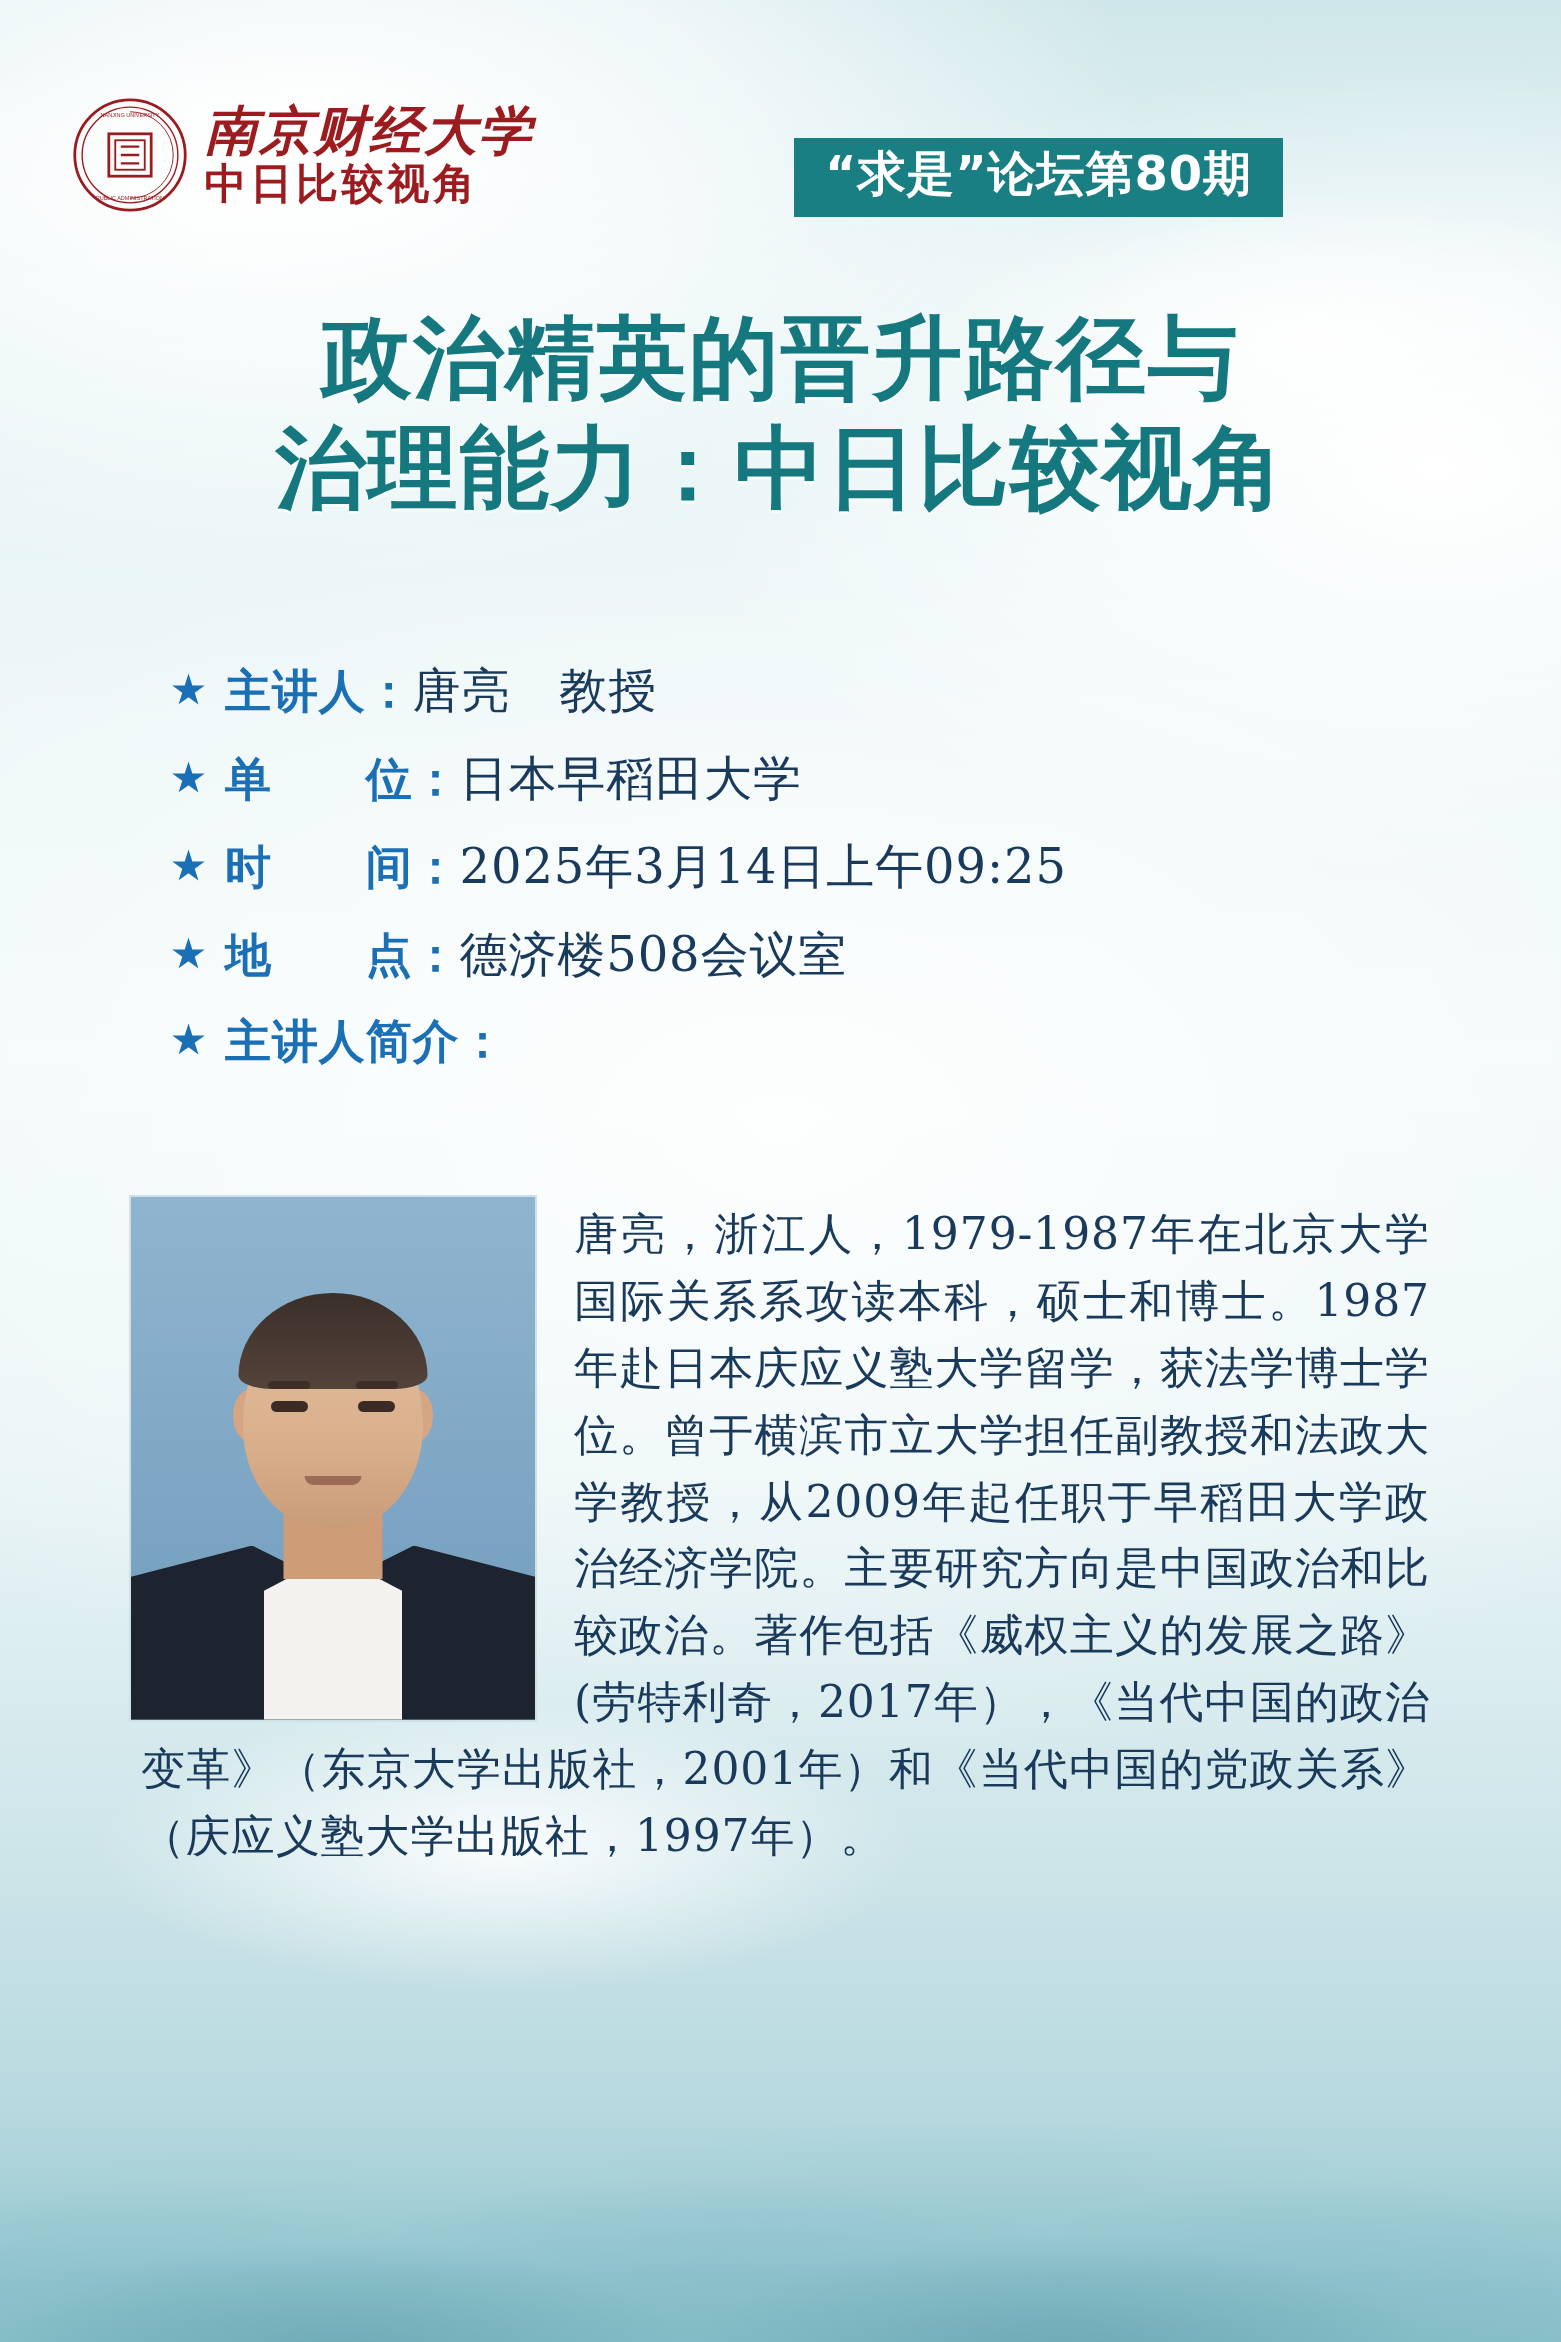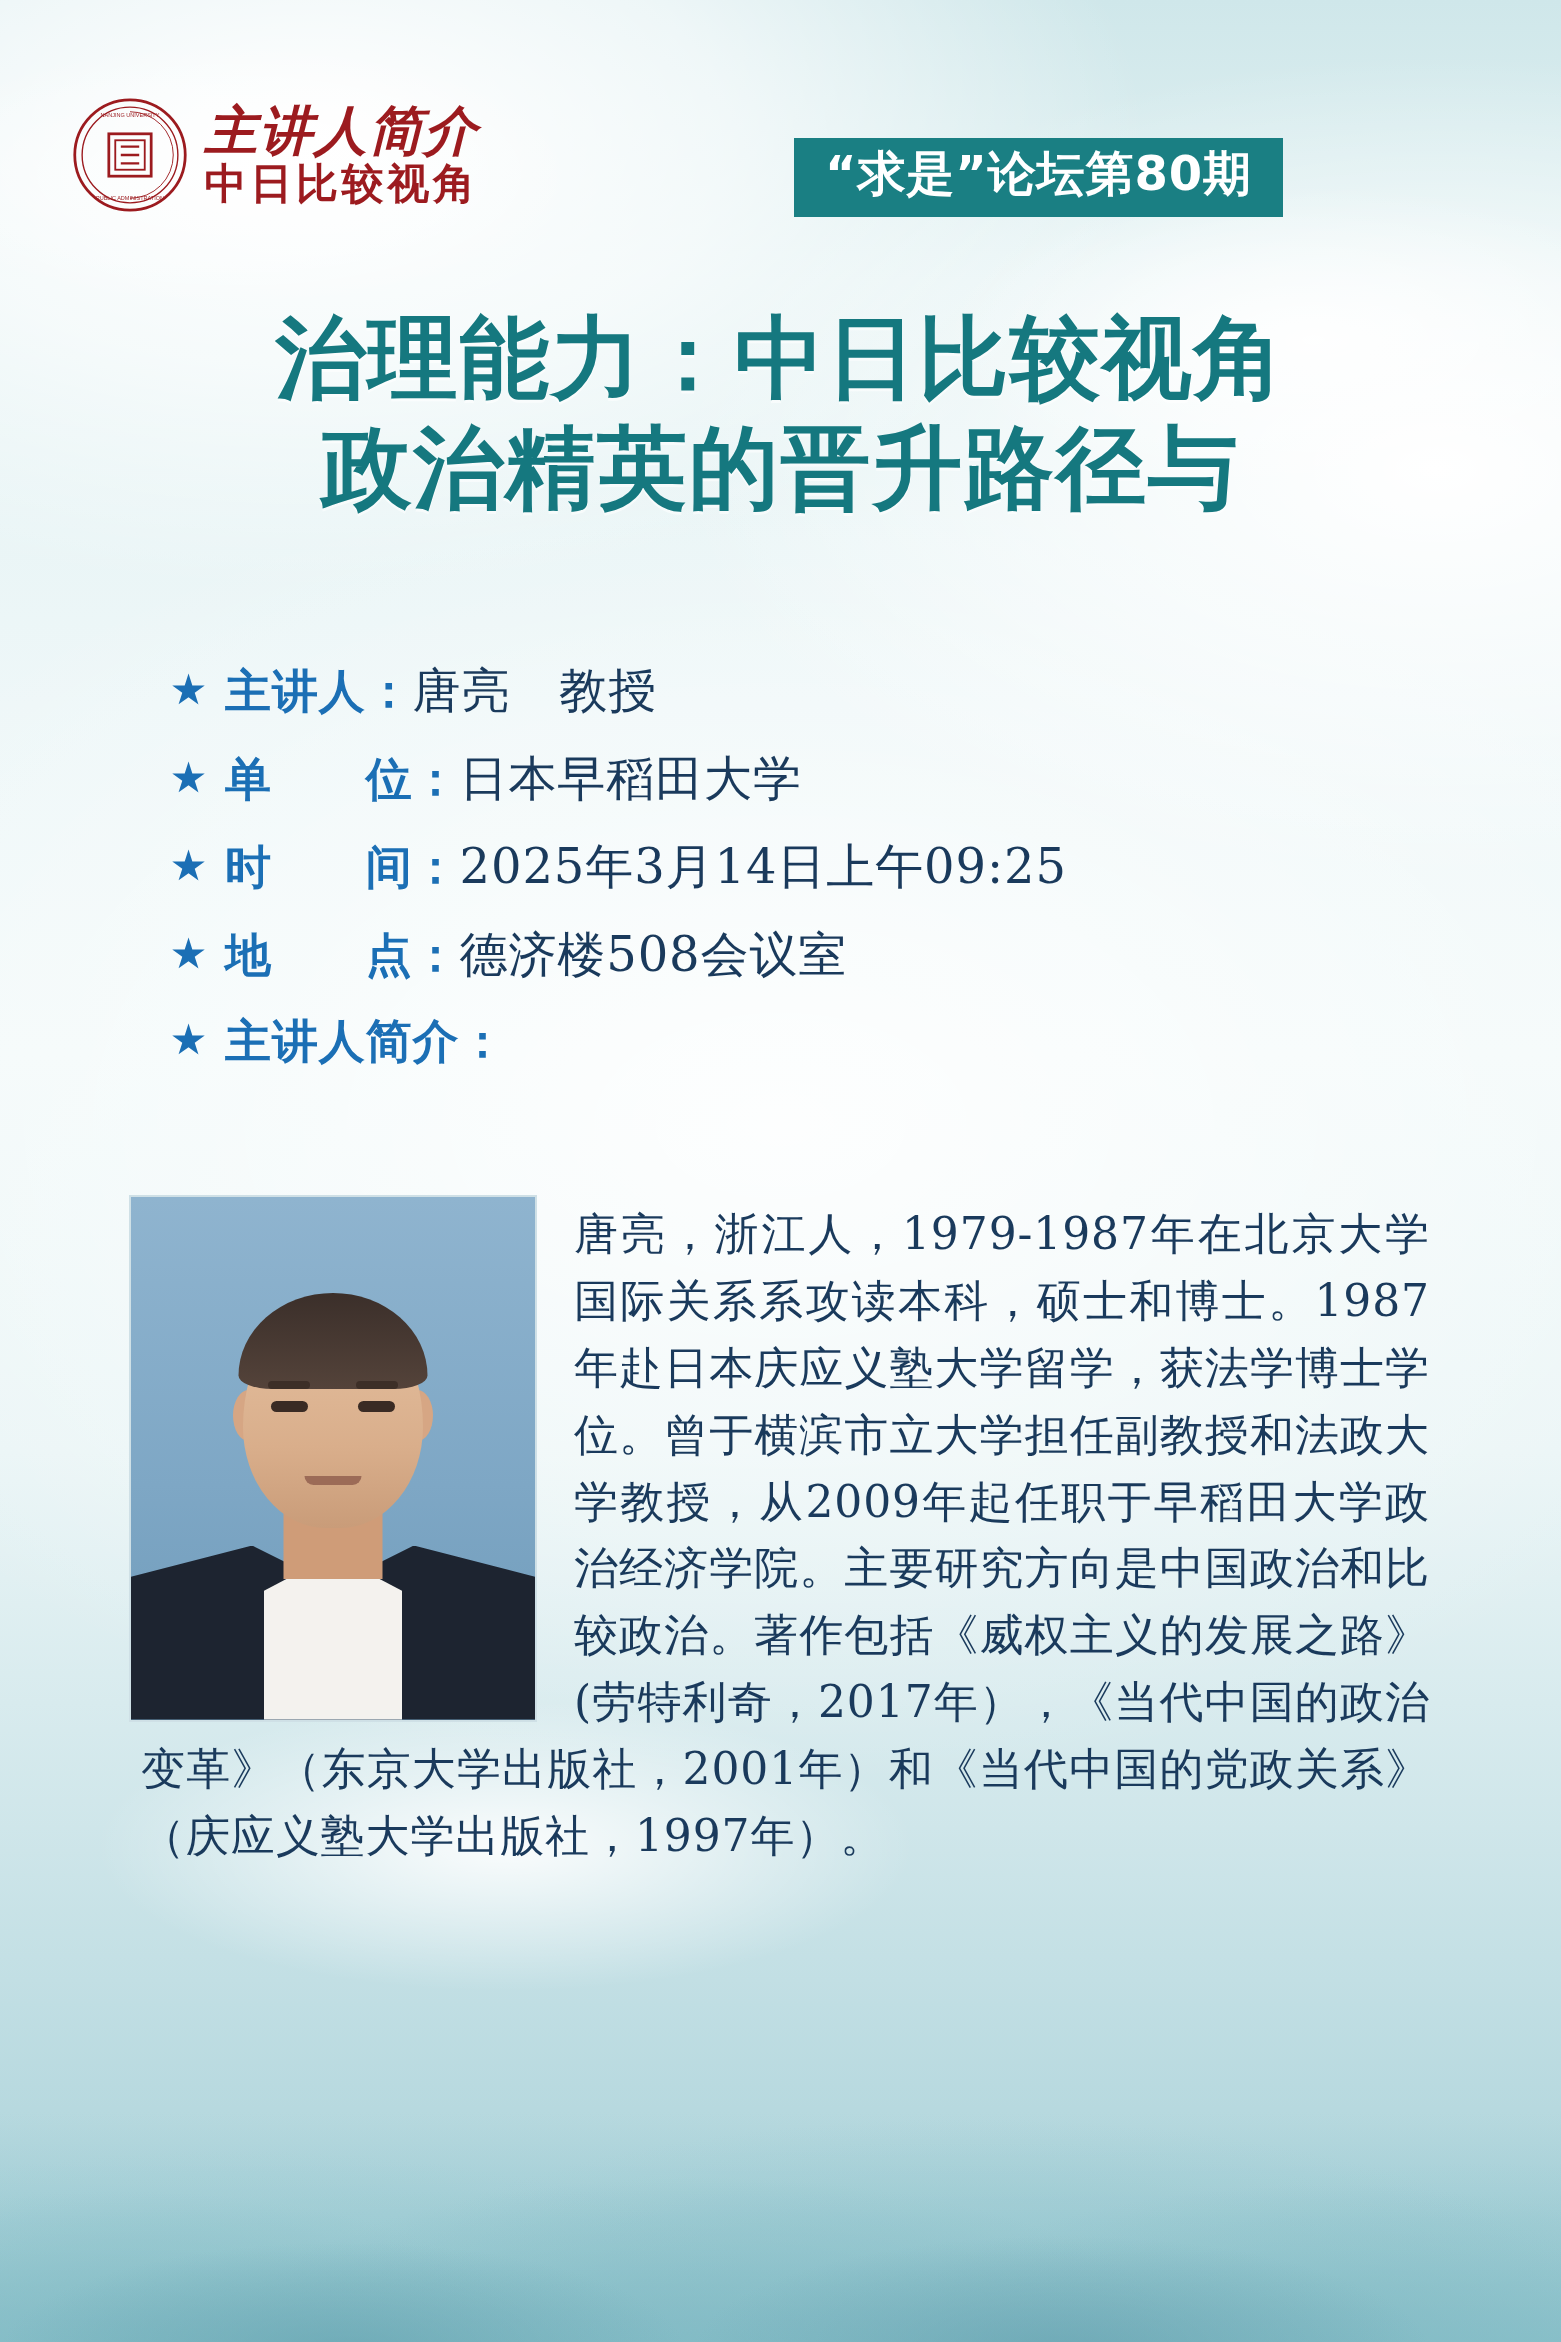--- a/index.html
+++ b/index.html
@@ -319,31 +319,31 @@
           <circle cx="63" cy="63" r="52" fill="none" stroke="#9c1b1f" stroke-width="1.5"></circle>
           <rect x="40" y="40" width="46" height="46" fill="none" stroke="#9c1b1f" stroke-width="3"></rect>
           <rect x="47" y="47" width="32" height="32" fill="none" stroke="#9c1b1f" stroke-width="2"></rect>
           <path d="M53 54h20M53 63h20M53 72h20" stroke="#9c1b1f" stroke-width="2.5" fill="none"></path>
           <path d="M63 16 a47 47 0 0 1 0 94" fill="none" stroke="#9c1b1f" stroke-width="1"></path>
           <text x="63" y="22" font-size="6" fill="#9c1b1f" text-anchor="middle" font-family="Liberation Sans, sans-serif">NANJING UNIVERSITY</text>
           <text x="63" y="112" font-size="6" fill="#9c1b1f" text-anchor="middle" font-family="Liberation Sans, sans-serif">PUBLIC ADMINISTRATION</text>
         </svg>
       </div>
       <div class="uni-names">
-        <div class="uni-name-cn">主讲人简介</div>
+        <div class="uni-name-cn">南京财经大学</div>
         <div class="uni-school">中日比较视角</div>
       </div>
     </div>
   </div>
 
   <div class="forum-badge">“求是”论坛第80期</div>
 
   <div class="title">
+    <span class="line">政治精英的晋升路径与</span>
     <span class="line">治理能力：中日比较视角</span>
-    <span class="line">政治精英的晋升路径与</span>
   </div>
 
   <div class="info">
 
     <div class="info-row">
       <span class="star">★</span>
       <span class="info-label">主讲人：</span>
       <span class="info-value">唐亮　教授</span>
     </div>
 

